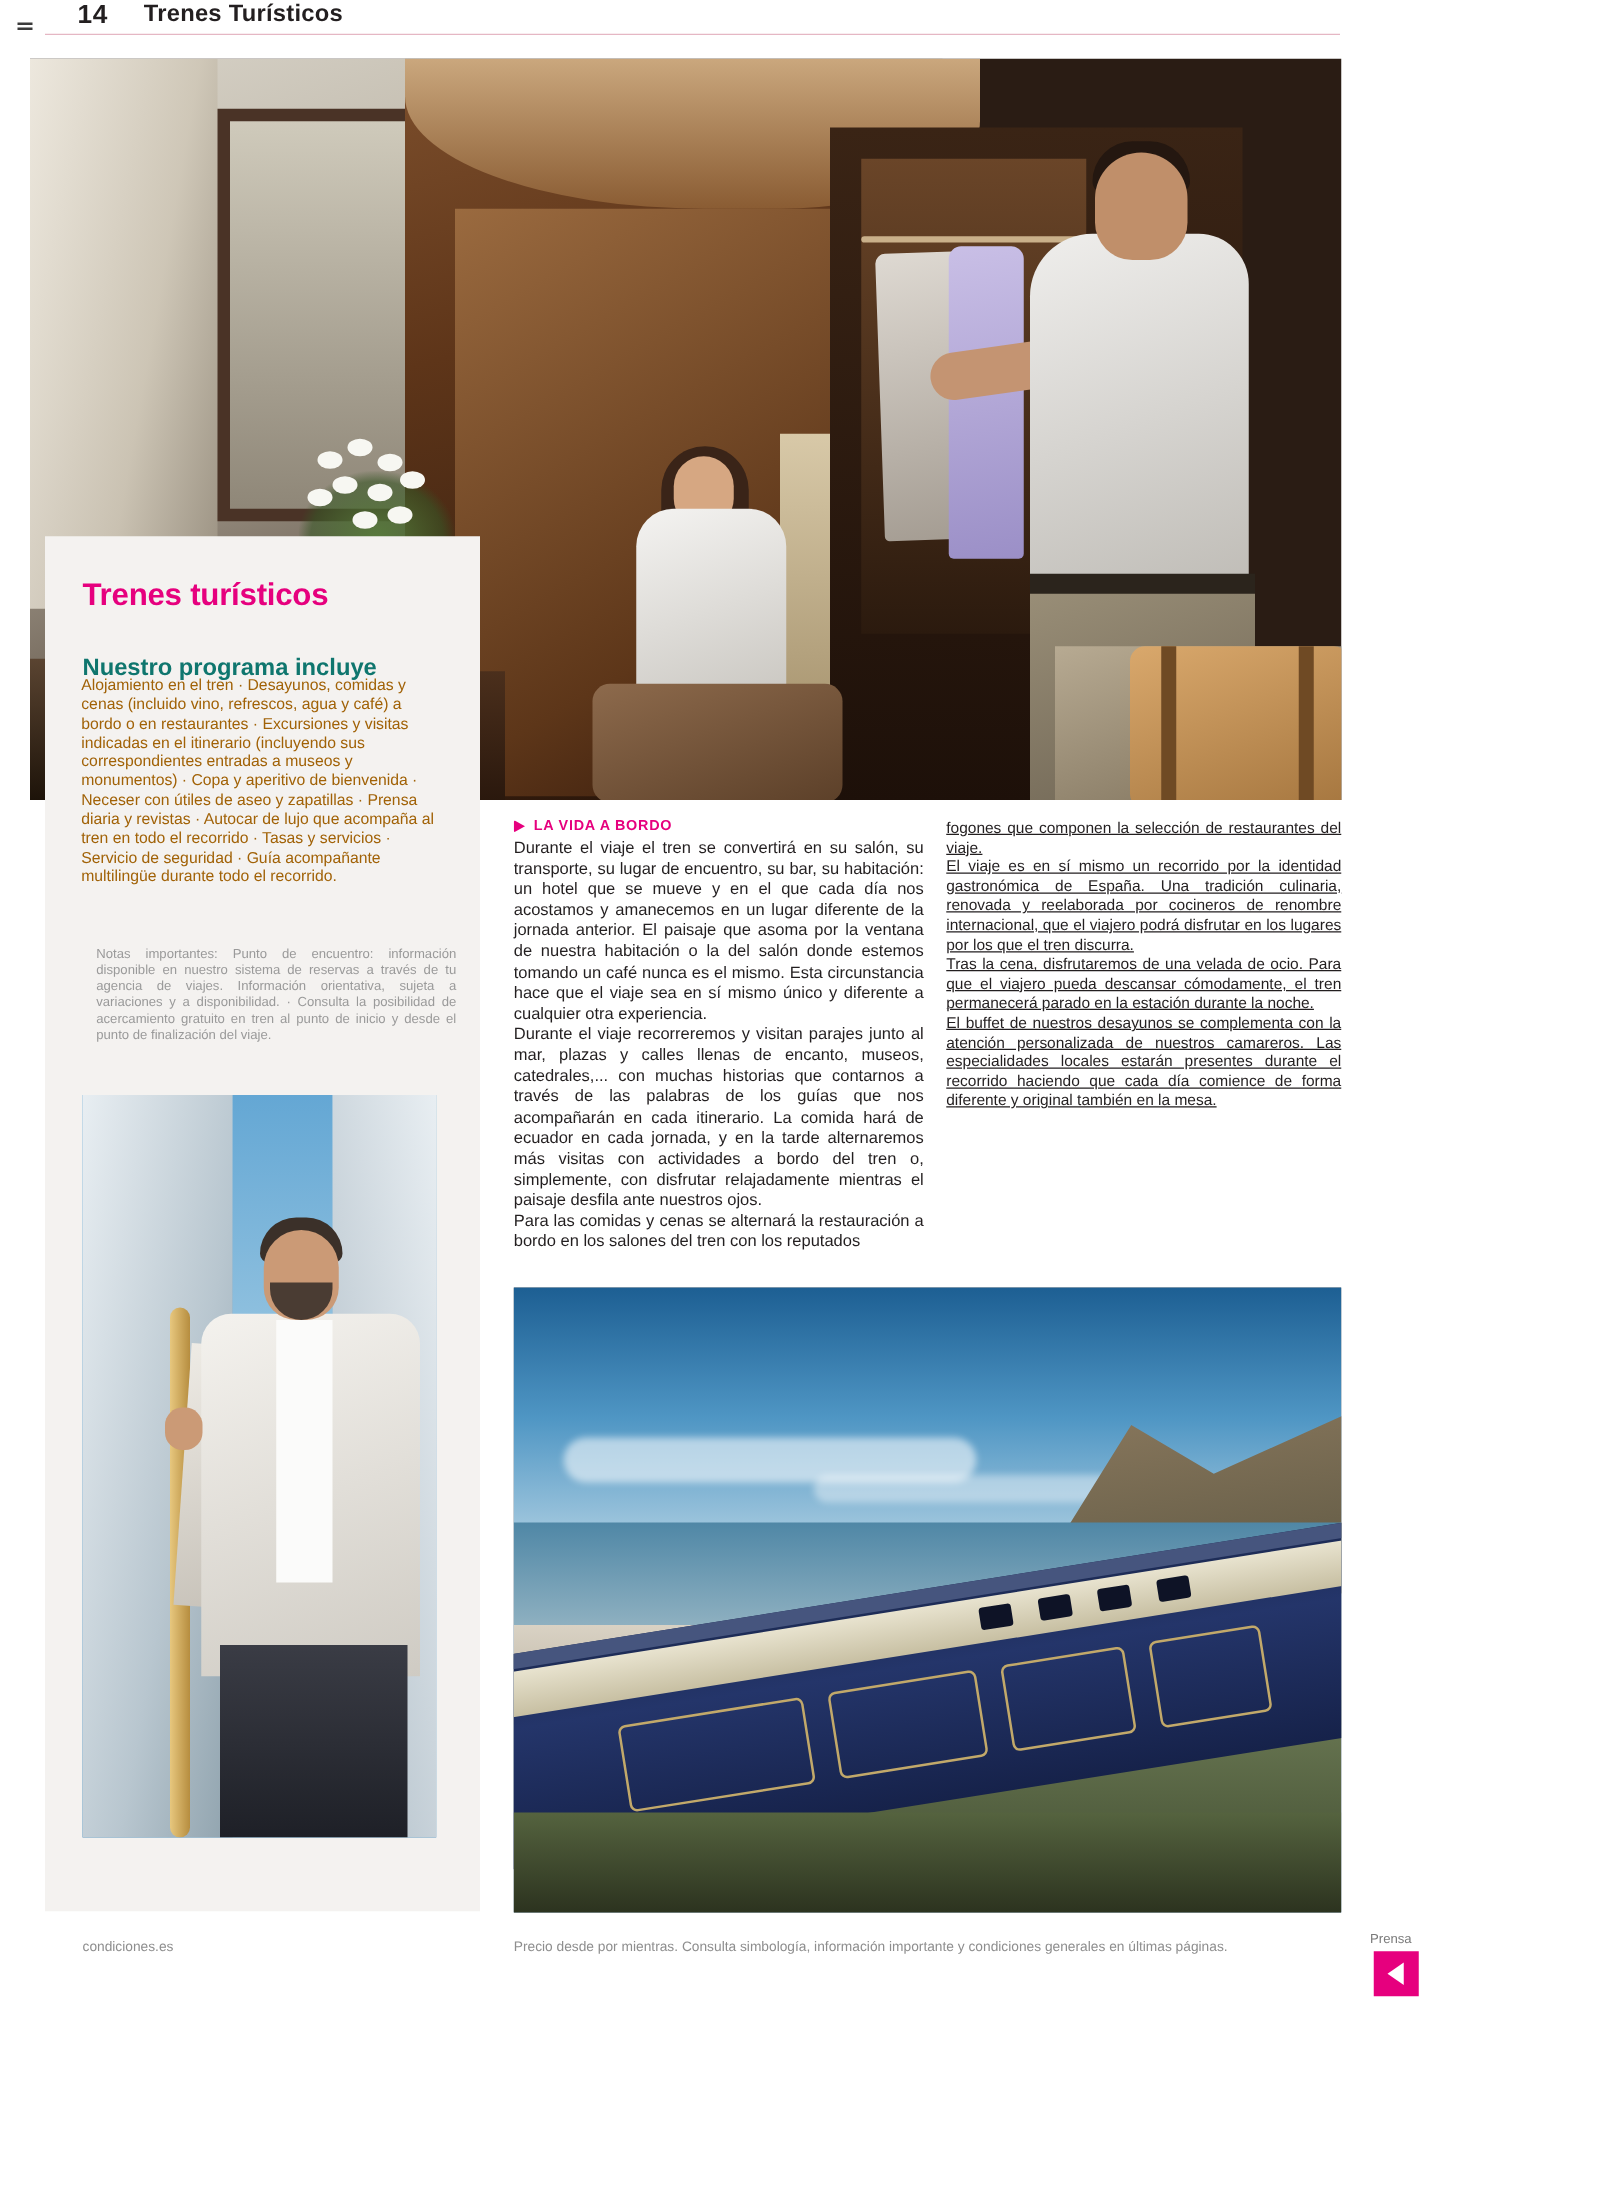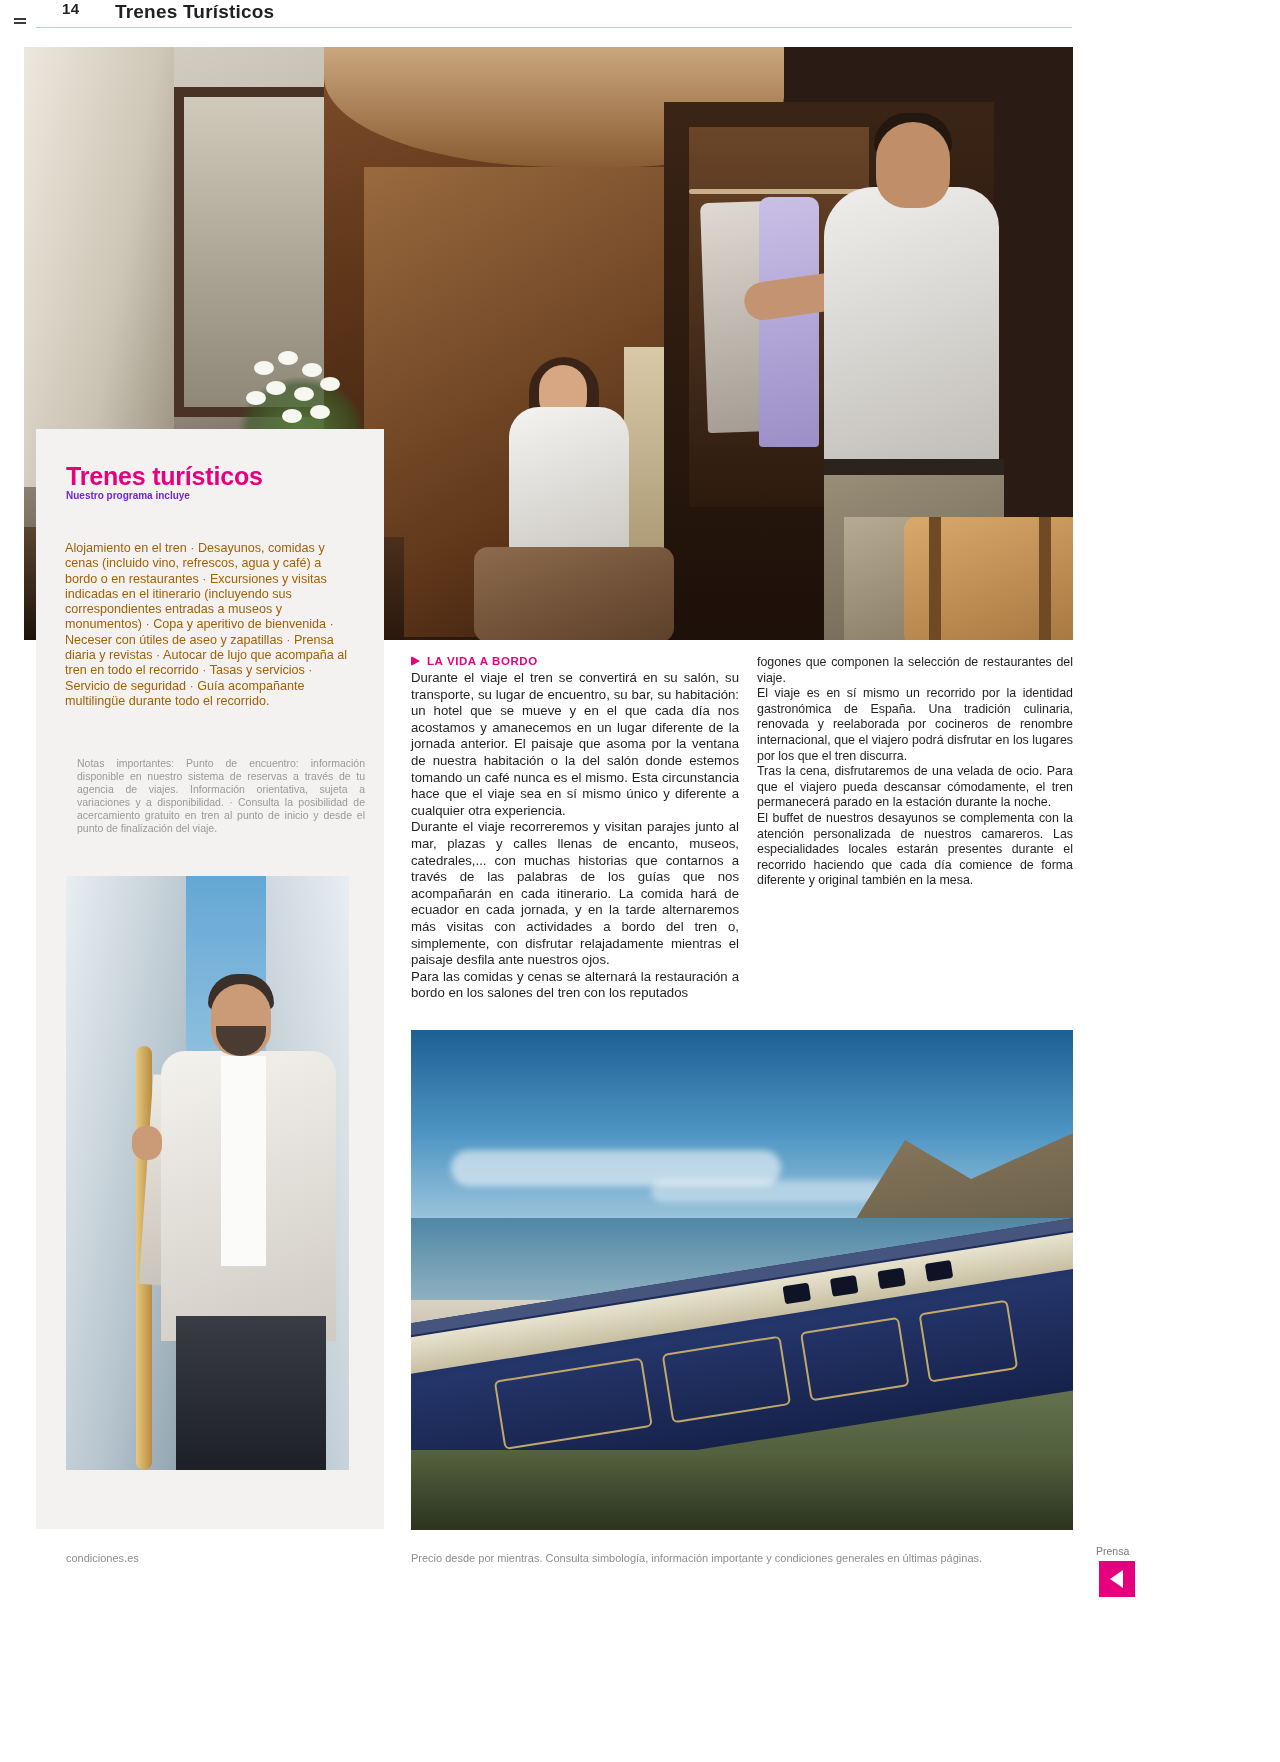--- a/index.html
+++ b/index.html
@@ -24,21 +24,21 @@
   .header-rule {
     position: absolute;
     left: 36px; top: 27px;
     width: 1036px;
     height: 1px;
     background: #e5b7c4;
   }
   .page-number {
     position: absolute;
     left: 62px; top: 0px;
-    font-size: 15px;
+    font-size: 21px;
     font-weight: bold;
     color: #231f20;
     letter-spacing: 0.5px;
   }
   .header-title {
     position: absolute;
     left: 115px; top: 1px;
     font-size: 19px;
     font-weight: bold;
     color: #231f20;
@@ -208,22 +208,22 @@
     left: 36px; top: 429px;
     width: 348px; height: 1100px;
     background: #f4f2f0;
   }
   .info-title {
     position: absolute; left: 66px; top: 462px;
     font-size: 25px; font-weight: bold; color: #e6007e;
     letter-spacing: -0.2px;
   }
   .info-sub {
-    position: absolute; left: 66px; top: 490px;
-    font-size: 10px; font-weight: bold; color: #6d28d9;
+    position: absolute; left: 66px; top: 524px;
+    font-size: 19px; font-weight: bold; color: #0f766e;
   }
   .info-body {
     position: absolute; left: 65px; top: 541px;
     width: 288px;
     font-size: 12.6px; line-height: 15.3px; color: #a16207;
     text-align: left;
   }
   .info-notes {
     position: absolute; left: 77px; top: 757px;
     width: 288px;
@@ -489,21 +489,21 @@
   <div class="head"></div>
   <div class="beard"></div>
   <div class="hand"></div>
 </div>
 
 <div class="kicker-arrow"></div>
 <div class="kicker" style="left:427px;text-align:right;">LA VIDA A BORDO</div>
 <div class="col-a" style="white-space: pre-line;">Durante el viaje el tren se convertirá en su salón, su transporte, su lugar de encuentro, su bar, su habitación: un hotel que se mueve y en el que cada día nos acostamos y amanecemos en un lugar diferente de la jornada anterior. El paisaje que asoma por la ventana de nuestra habitación o la del salón donde estemos tomando un café nunca es el mismo. Esta circunstancia hace que el viaje sea en sí mismo único y diferente a cualquier otra experiencia.
 Durante el viaje recorreremos y visitan parajes junto al mar, plazas y calles llenas de encanto, museos, catedrales,... con muchas historias que contarnos a través de las palabras de los guías que nos acompañarán en cada itinerario. La comida hará de ecuador en cada jornada, y en la tarde alternaremos más visitas con actividades a bordo del tren o, simplemente, con disfrutar relajadamente mientras el paisaje desfila ante nuestros ojos.
 Para las comidas y cenas se alternará la restauración a bordo en los salones del tren con los reputados</div>
-<div class="col-b" style="white-space: pre-line;">fogones que componen la selección de restaurantes del viaje.
+<div class="col-b" style="white-space: pre-line; text-decoration: underline;">fogones que componen la selección de restaurantes del viaje.
 El viaje es en sí mismo un recorrido por la identidad gastronómica de España. Una tradición culinaria, renovada y reelaborada por cocineros de renombre internacional, que el viajero podrá disfrutar en los lugares por los que el tren discurra.
 Tras la cena, disfrutaremos de una velada de ocio. Para que el viajero pueda descansar cómodamente, el tren permanecerá parado en la estación durante la noche.
 El buffet de nuestros desayunos se complementa con la atención personalizada de nuestros camareros. Las especialidades locales estarán presentes durante el recorrido haciendo que cada día comience de forma diferente y original también en la mesa.</div>
 
 <div class="train">
   <div class="sky"></div>
   <div class="cloud"></div>
   <div class="cloud2"></div>
   <div class="mountain"></div>
   <div class="sea"></div>

